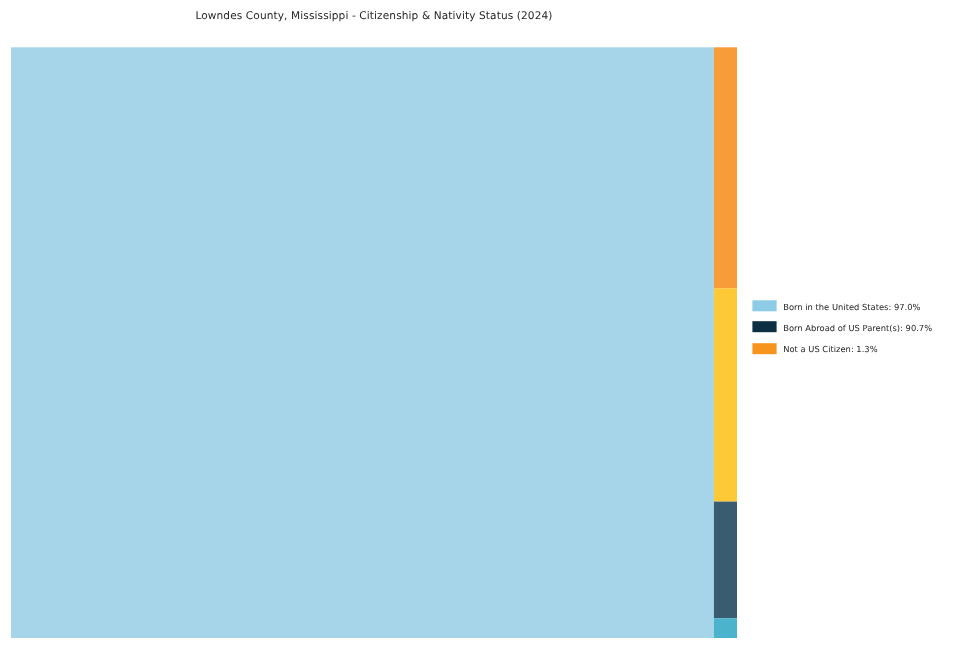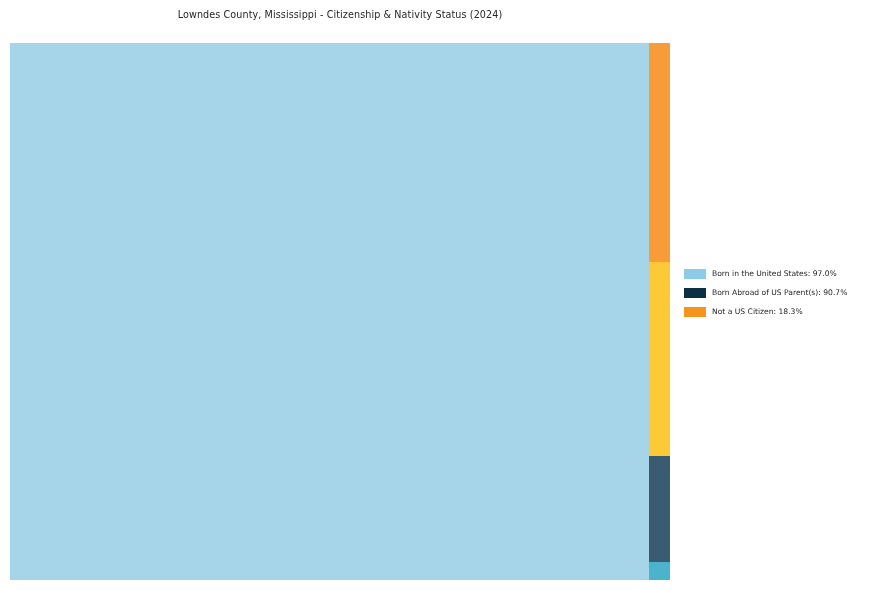--- a/index.html
+++ b/index.html
@@ -77,21 +77,21 @@
   #legend {
     position: absolute;
     left: 684px;
     top: 264px;
     width: 196px;
   }
   .legend-row {
     position: relative;
     height: 19.2px;
     display: flex;
-    align-items: center;
+    align-items: flex-end;
   }
   .legend-swatch {
     width: 22px;
     height: 10px;
     flex: 0 0 auto;
     margin-right: 6px;
   }
   .legend-label {
     font-size: 7.6px;
     color: #262626;
@@ -130,18 +130,18 @@
 
 
     <div class="legend-row">
       <span class="legend-swatch" style="background: rgb(13, 47, 68);"></span>
       <span class="legend-label">Born Abroad of US Parent(s): 90.7%</span>
     </div>
 
 
     <div class="legend-row">
       <span class="legend-swatch" style="background: rgb(247, 148, 30);"></span>
-      <span class="legend-label">Not a US Citizen: 18.3%</span>
+      <span class="legend-label">Not a US Citizen: 1.3%</span>
     </div>
 
   </div>
 
 </div>
 
 </body></html>

